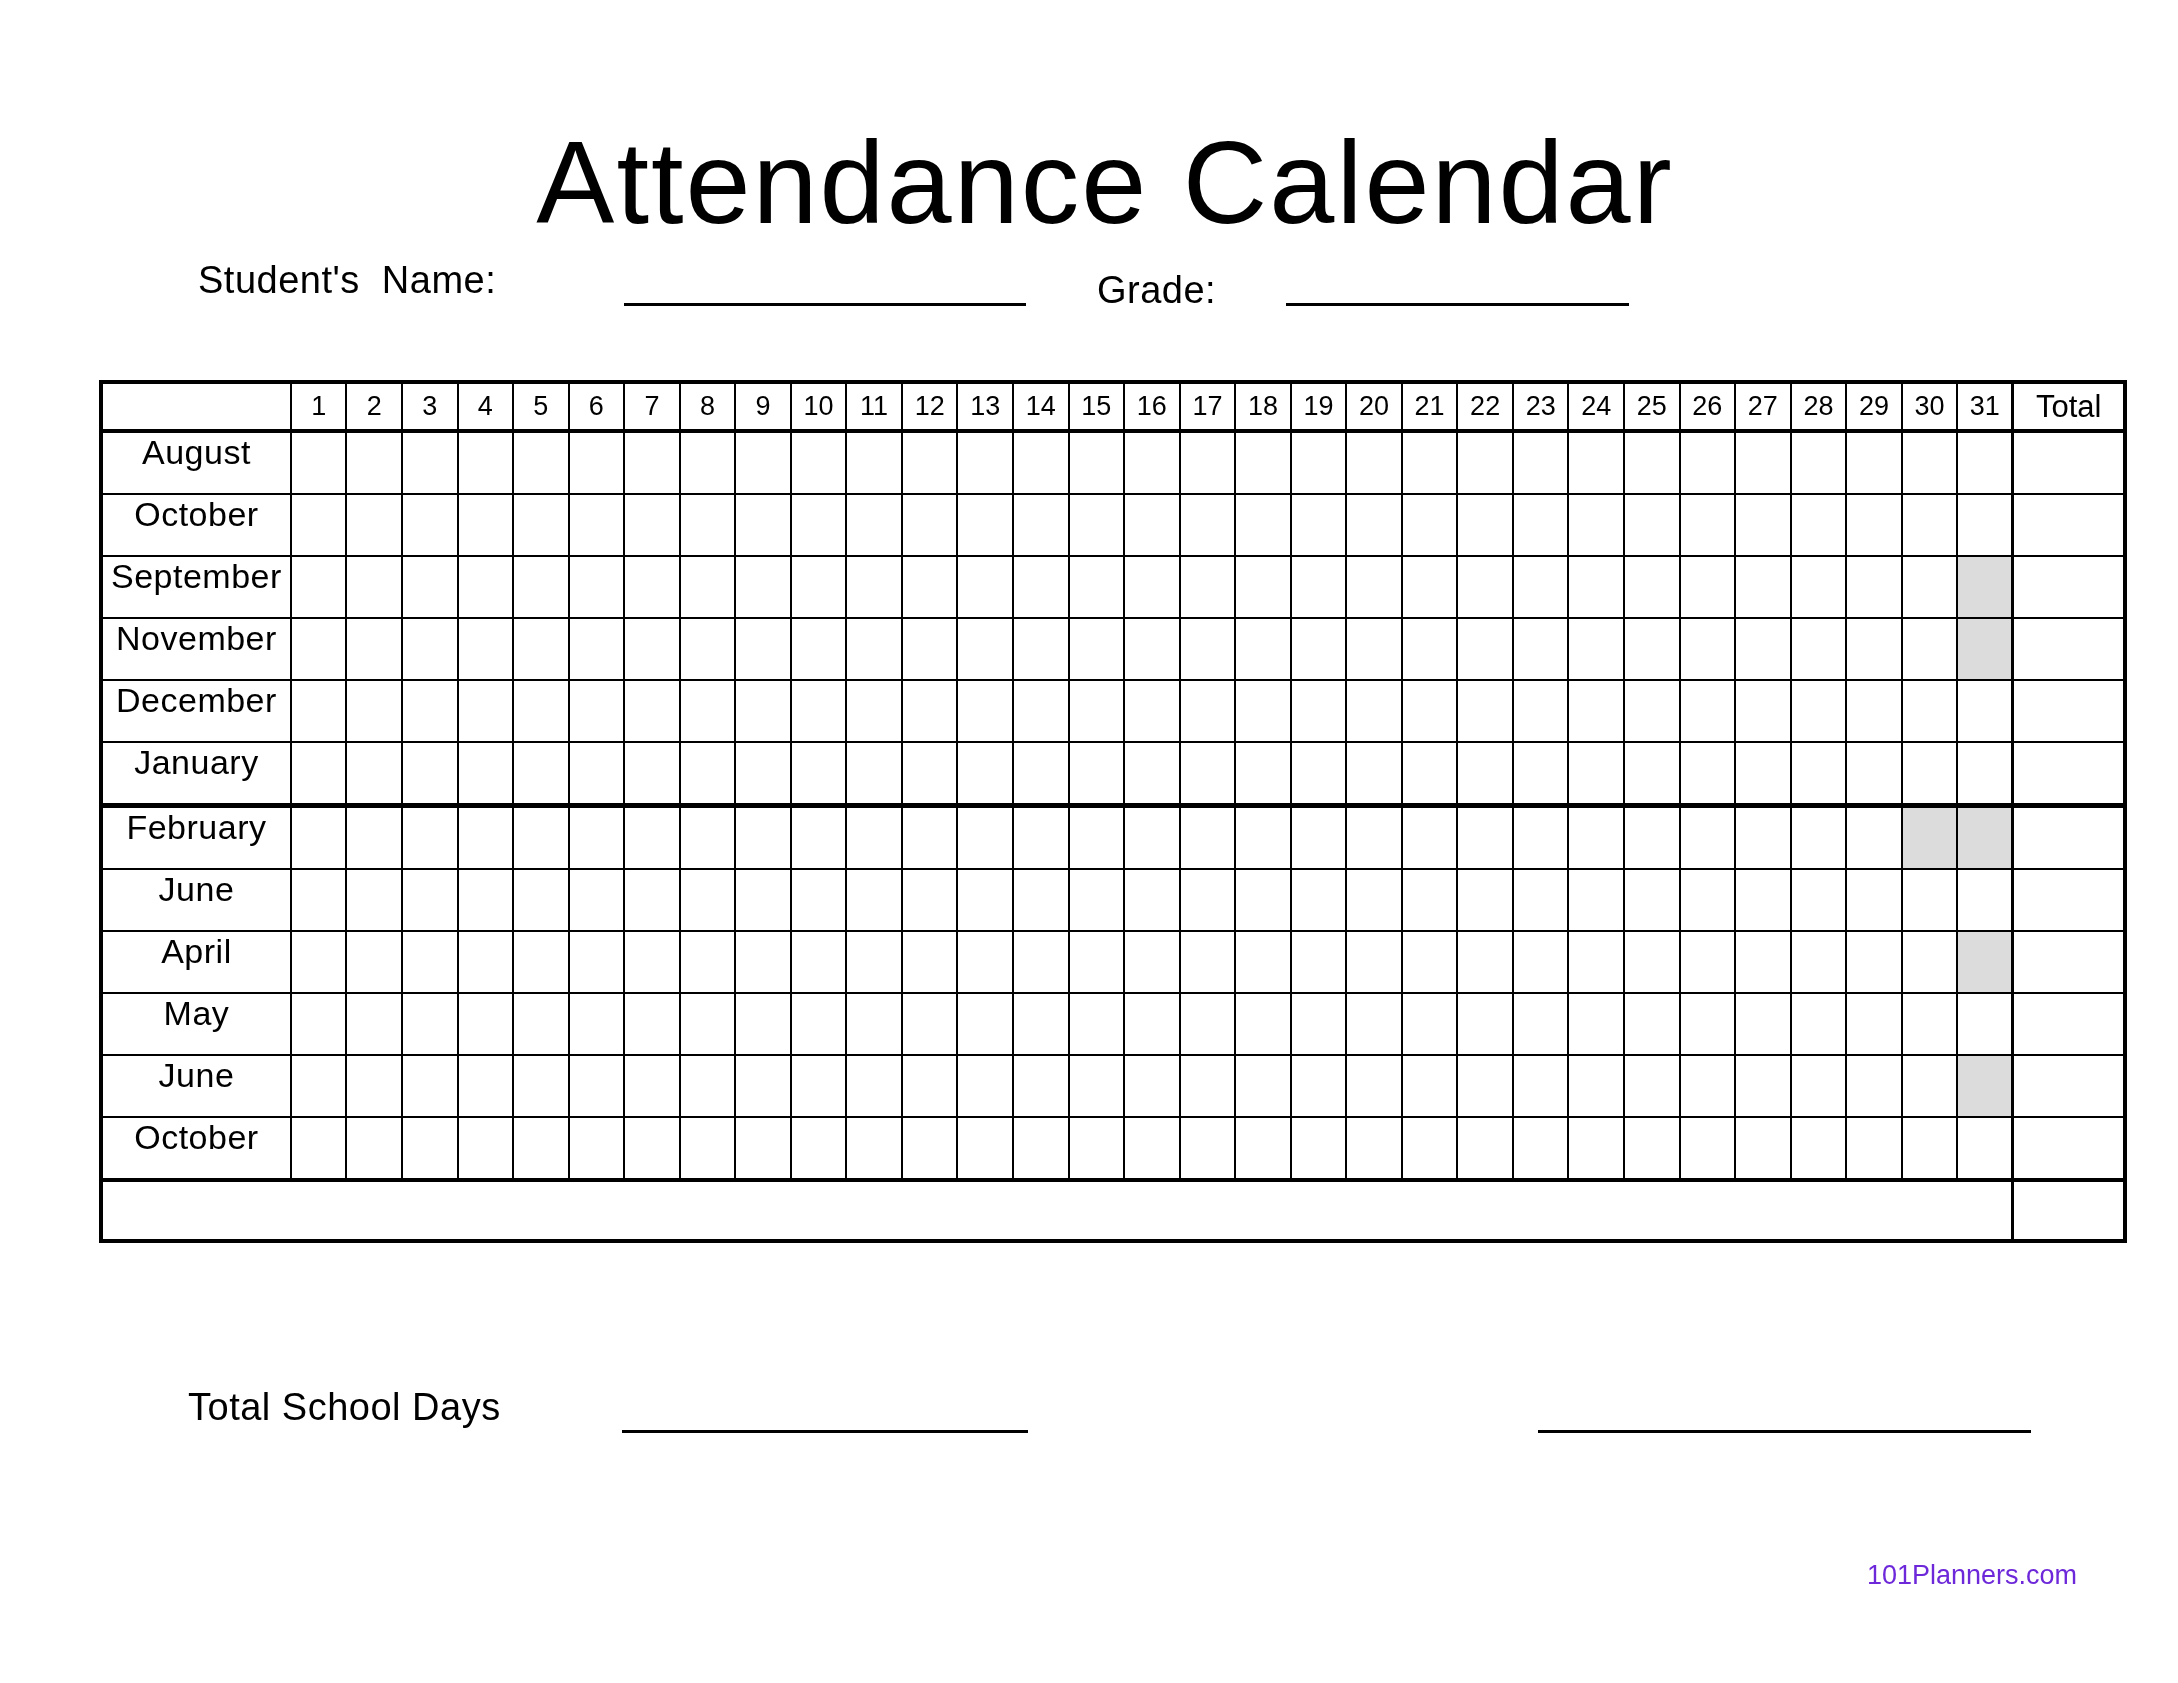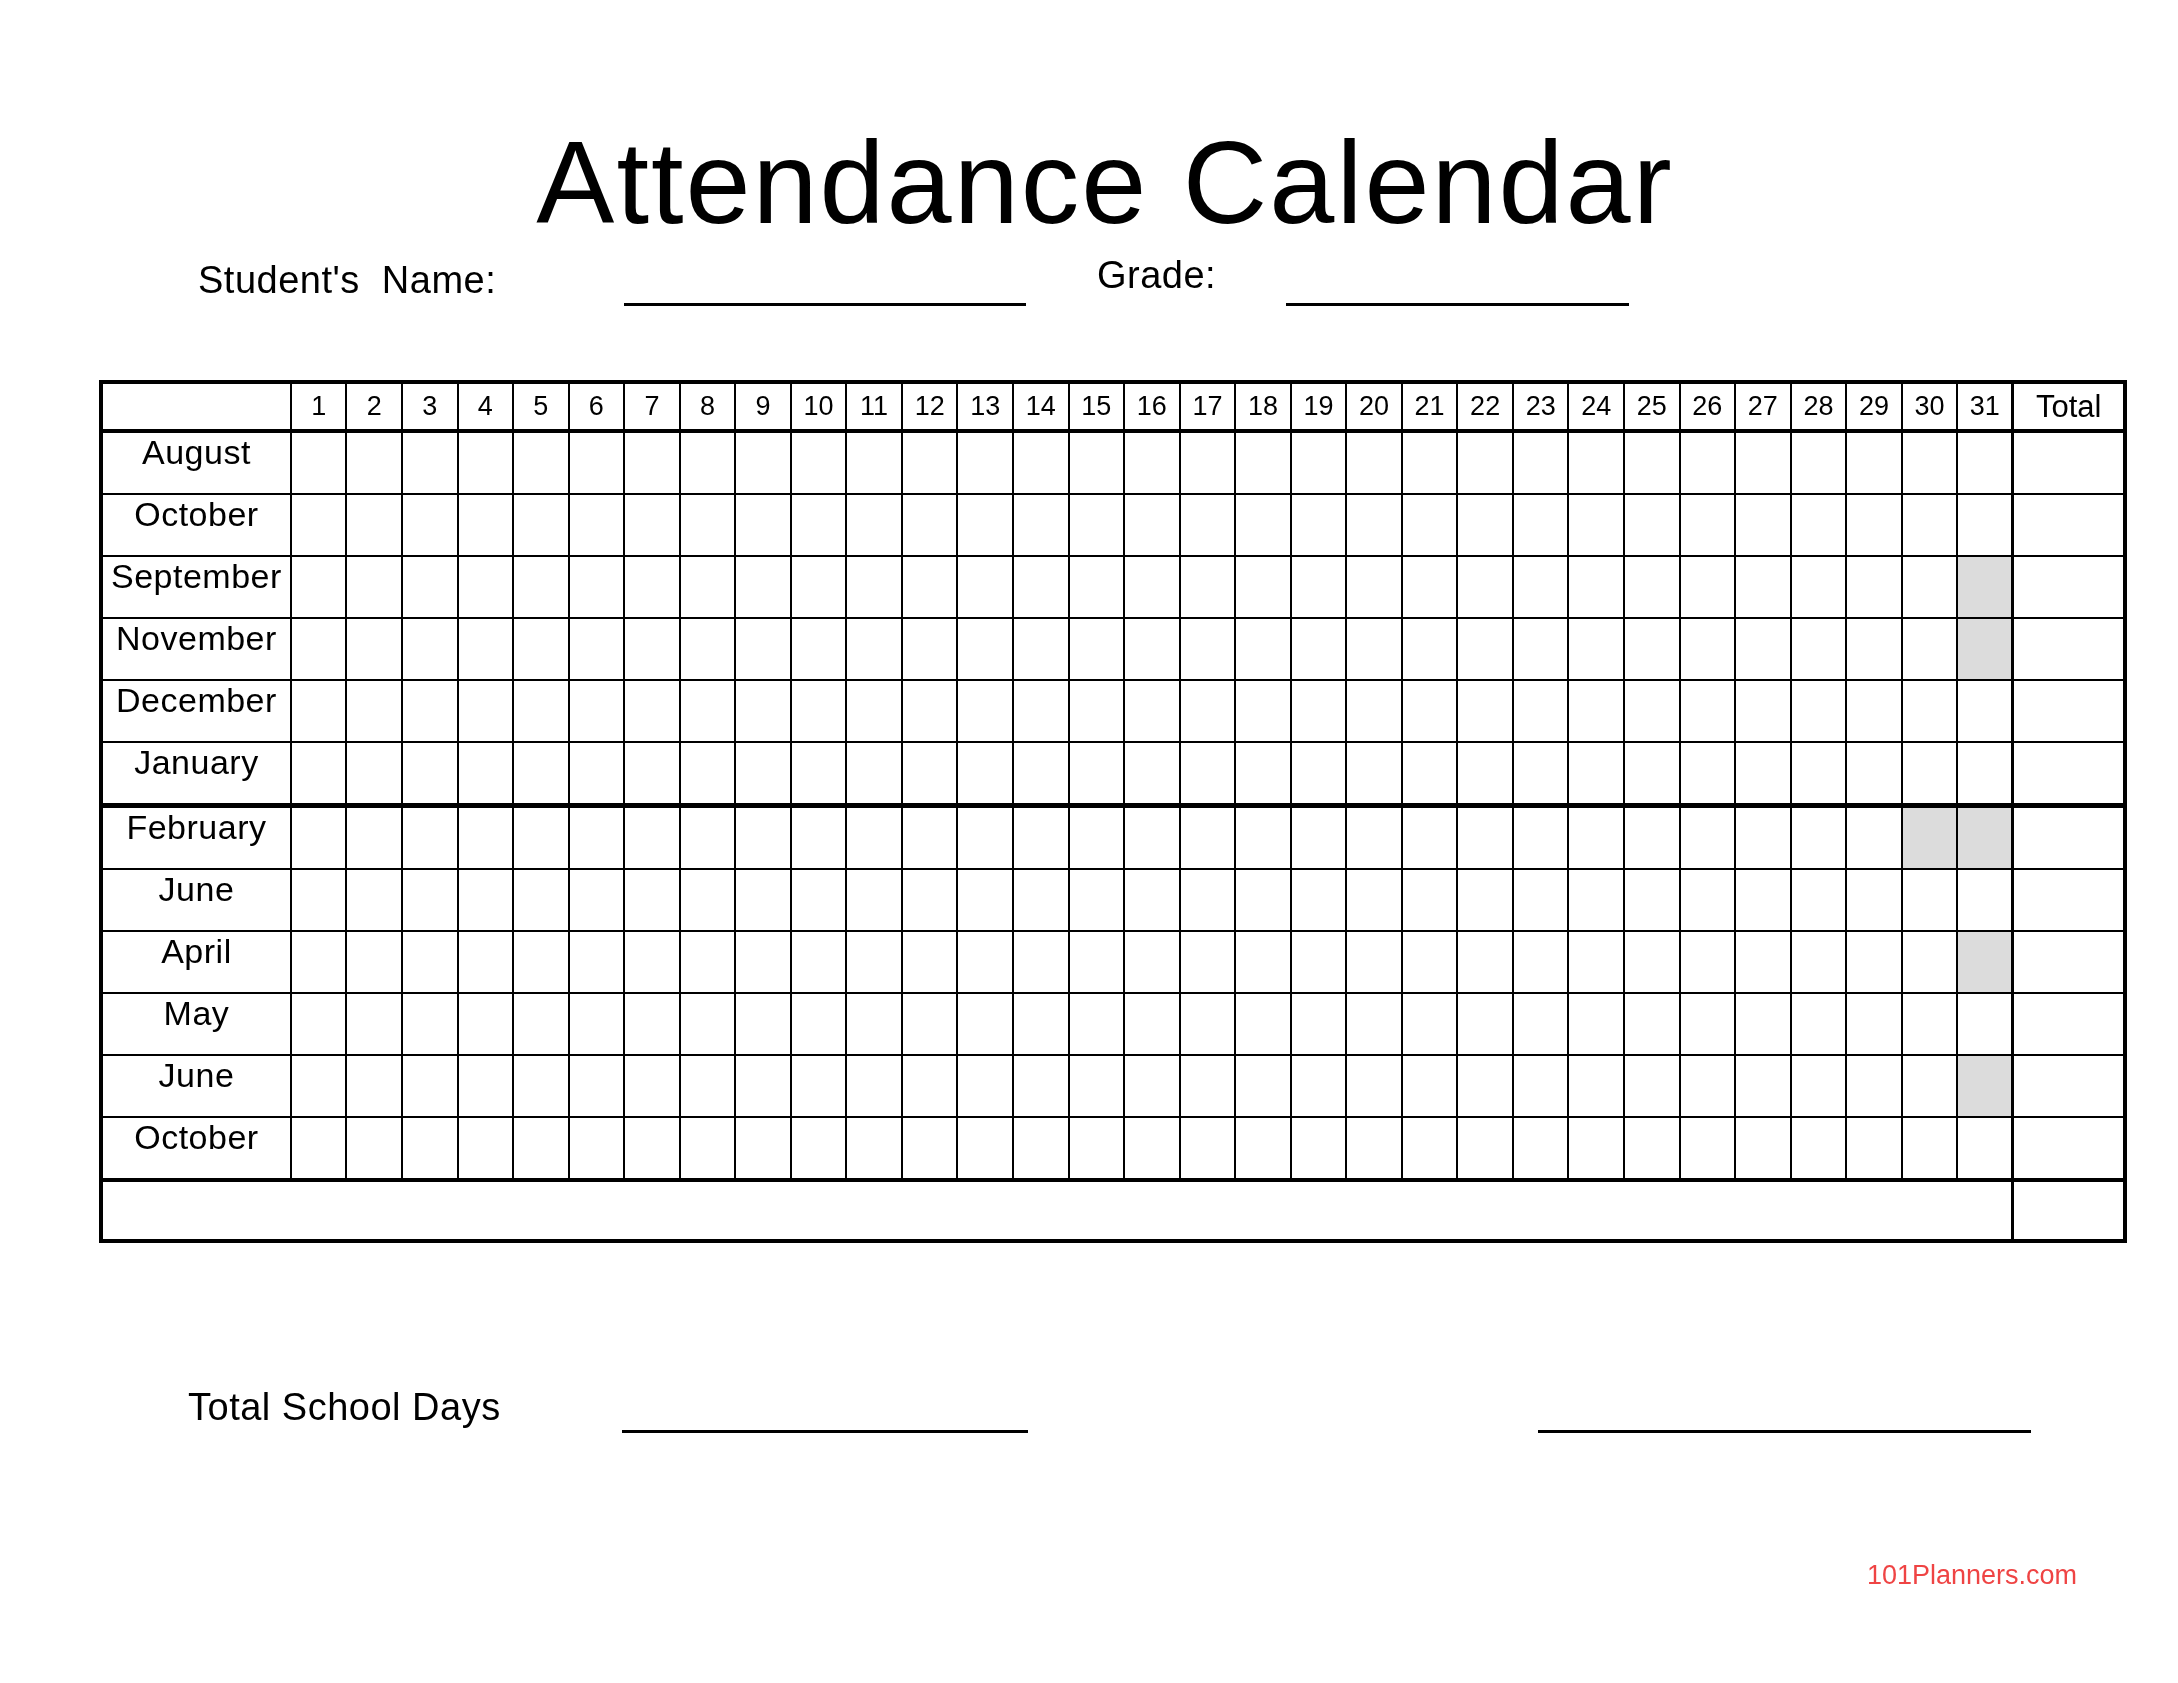--- a/index.html
+++ b/index.html
@@ -29,21 +29,21 @@
     letter-spacing: 0.5px;
     white-space: pre;
   }
   .blank {
     position: absolute;
     height: 48px;
     border-bottom: 3px solid #000000;
   }
   .name-label   { left: 198px;  top: 259px; }
   .name-blank   { left: 624px;  top: 255px; width: 402px; }
-  .grade-label  { left: 1097px; top: 254px; }
+  .grade-label  { left: 1097px; top: 269px; }
   .grade-blank  { left: 1286px; top: 255px; width: 343px; }
 
   table.att {
     position: absolute;
     left: 99px;
     top: 380px;
     border-collapse: collapse;
     table-layout: fixed;
     width: 2028px;
   }
@@ -82,21 +82,21 @@
   .tsd-label  { left: 188px;  top: 1386px; }
   .tsd-blank  { left: 622px;  top: 1382px; width: 406px; }
   .tda-label  { left: 1085px; top: 1386px; }
   .tda-blank  { left: 1538px; top: 1382px; width: 493px; }
 
   .footer-credit {
     position: absolute;
     top: 1560px;
     right: 101px;
     font-size: 27px;
-    color: #ef4444;
+    color: #6d28d9;
   }
 </style>
 </head>
 <body>
 
 <div class="page">
 
   <h1 class="title">Attendance Calendar</h1>
 
   <span class="label name-label">Student's  Name:</span>

